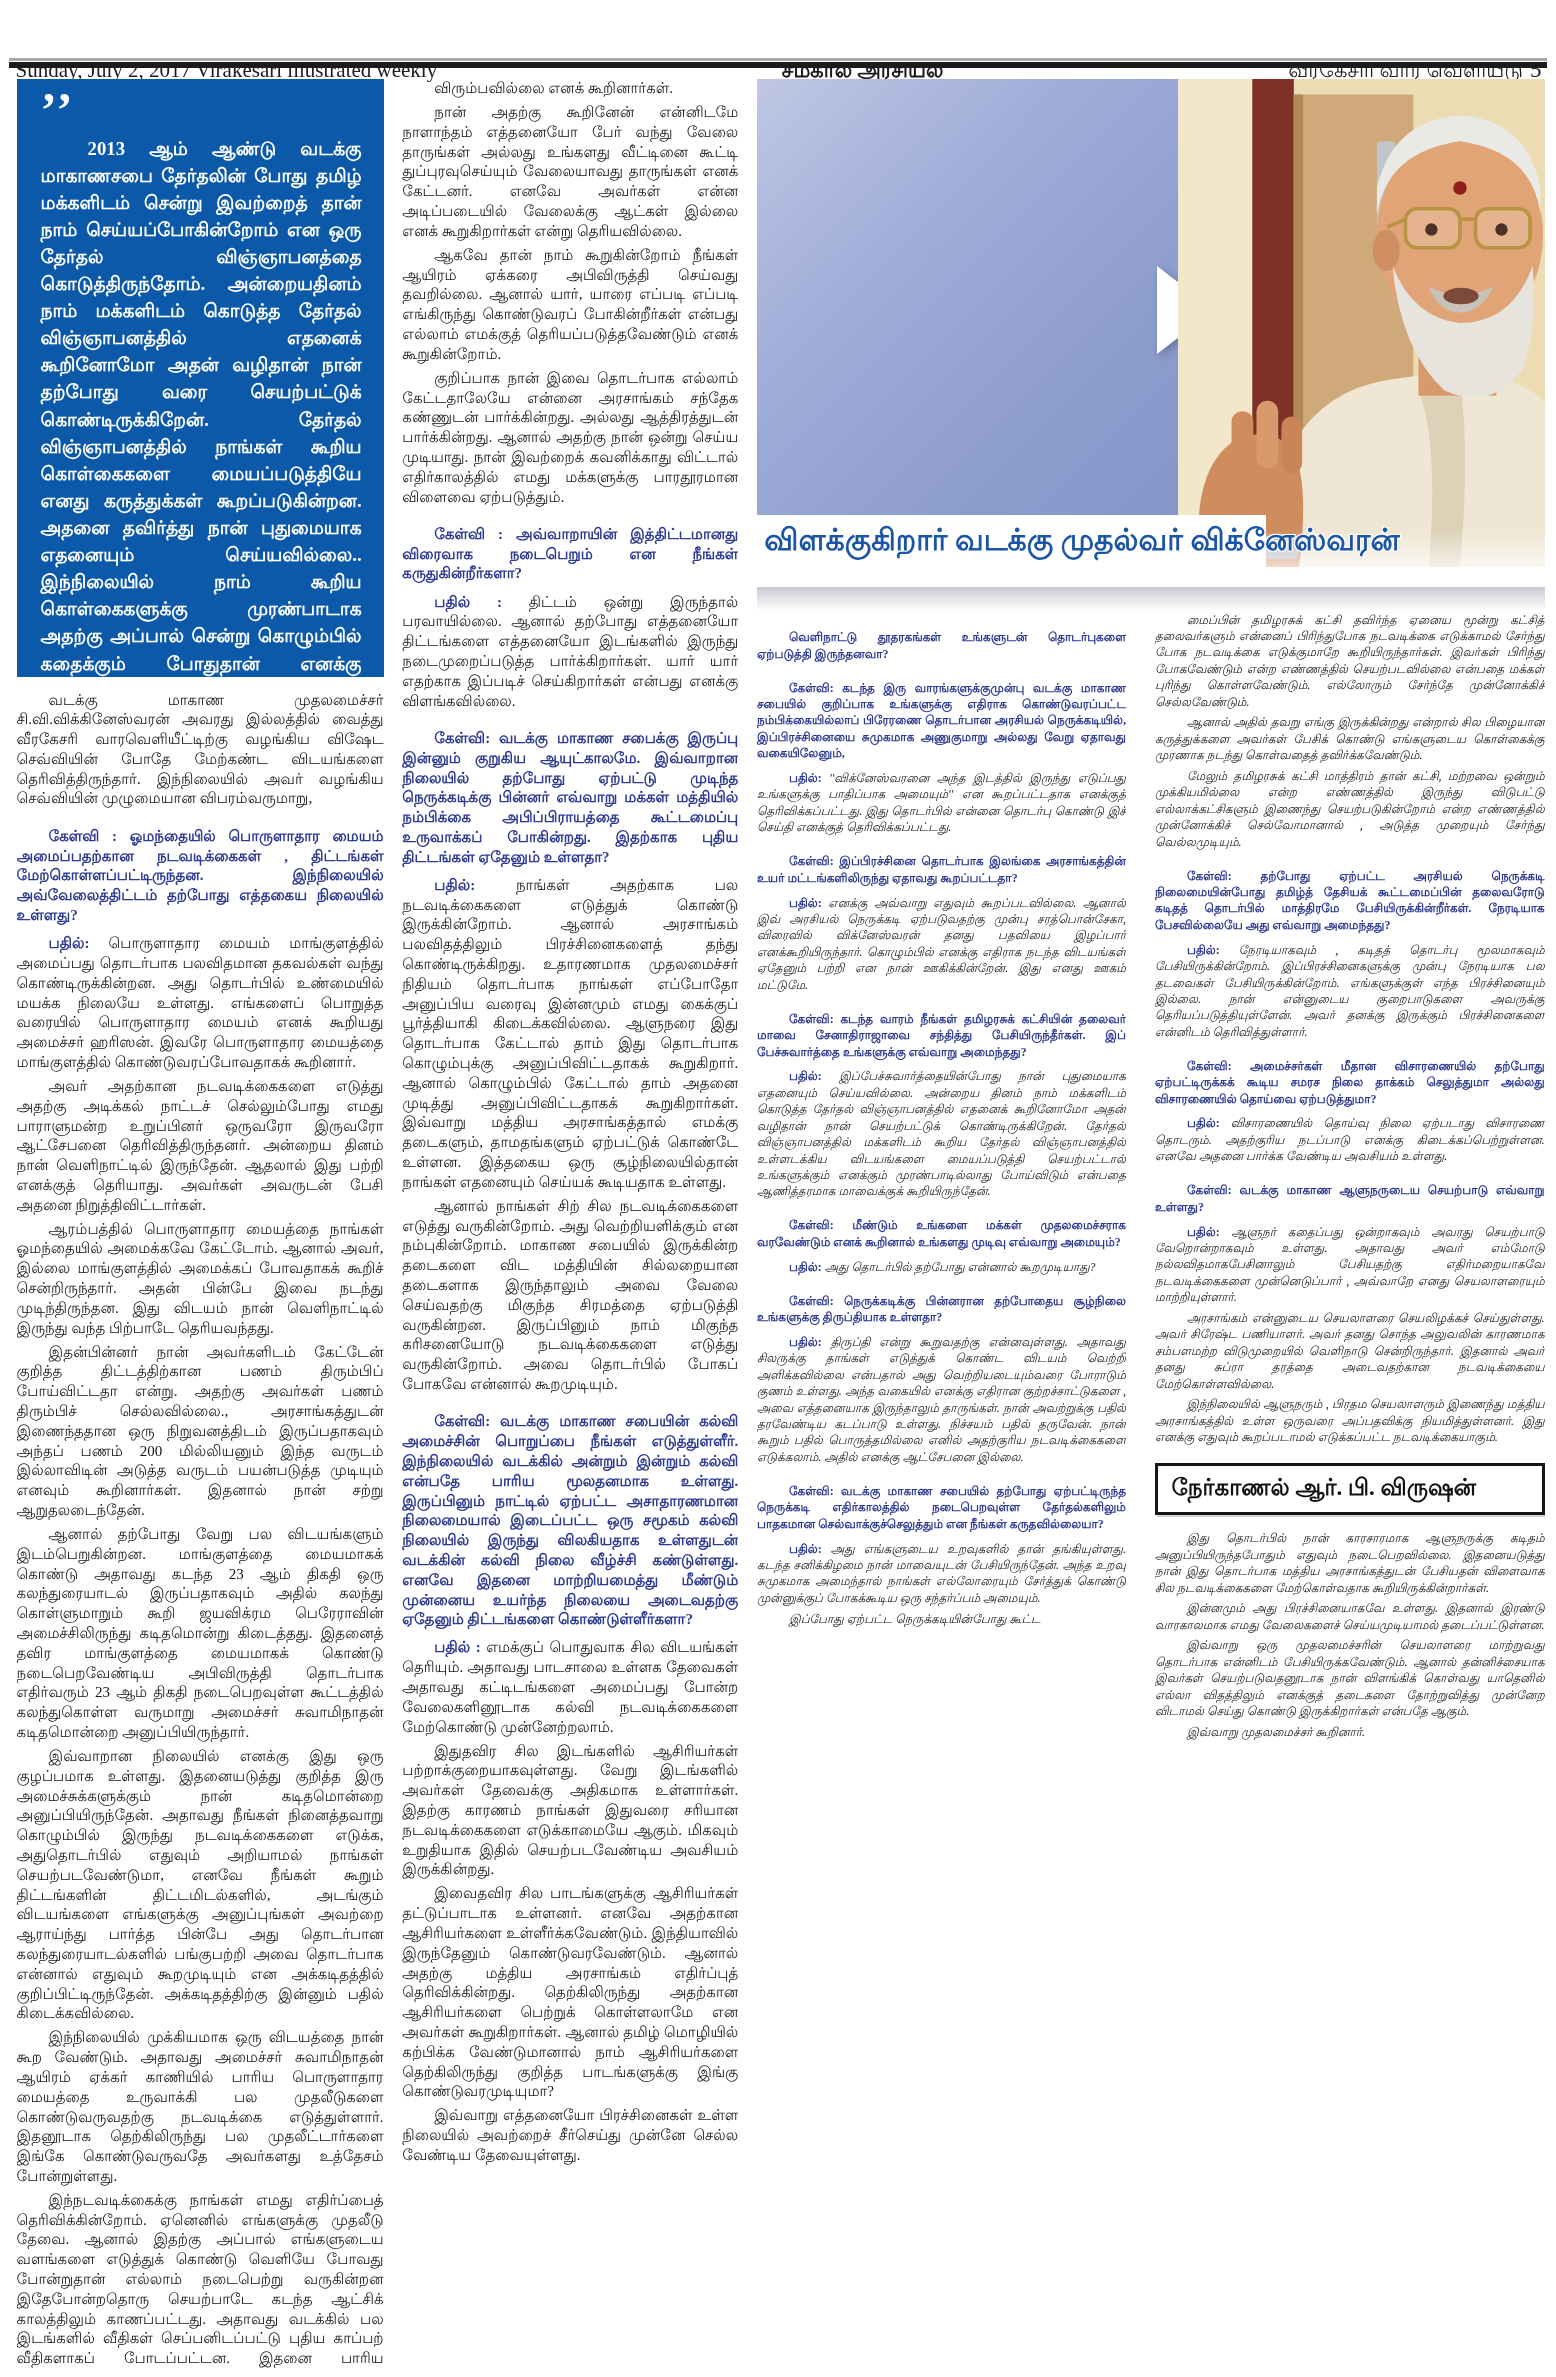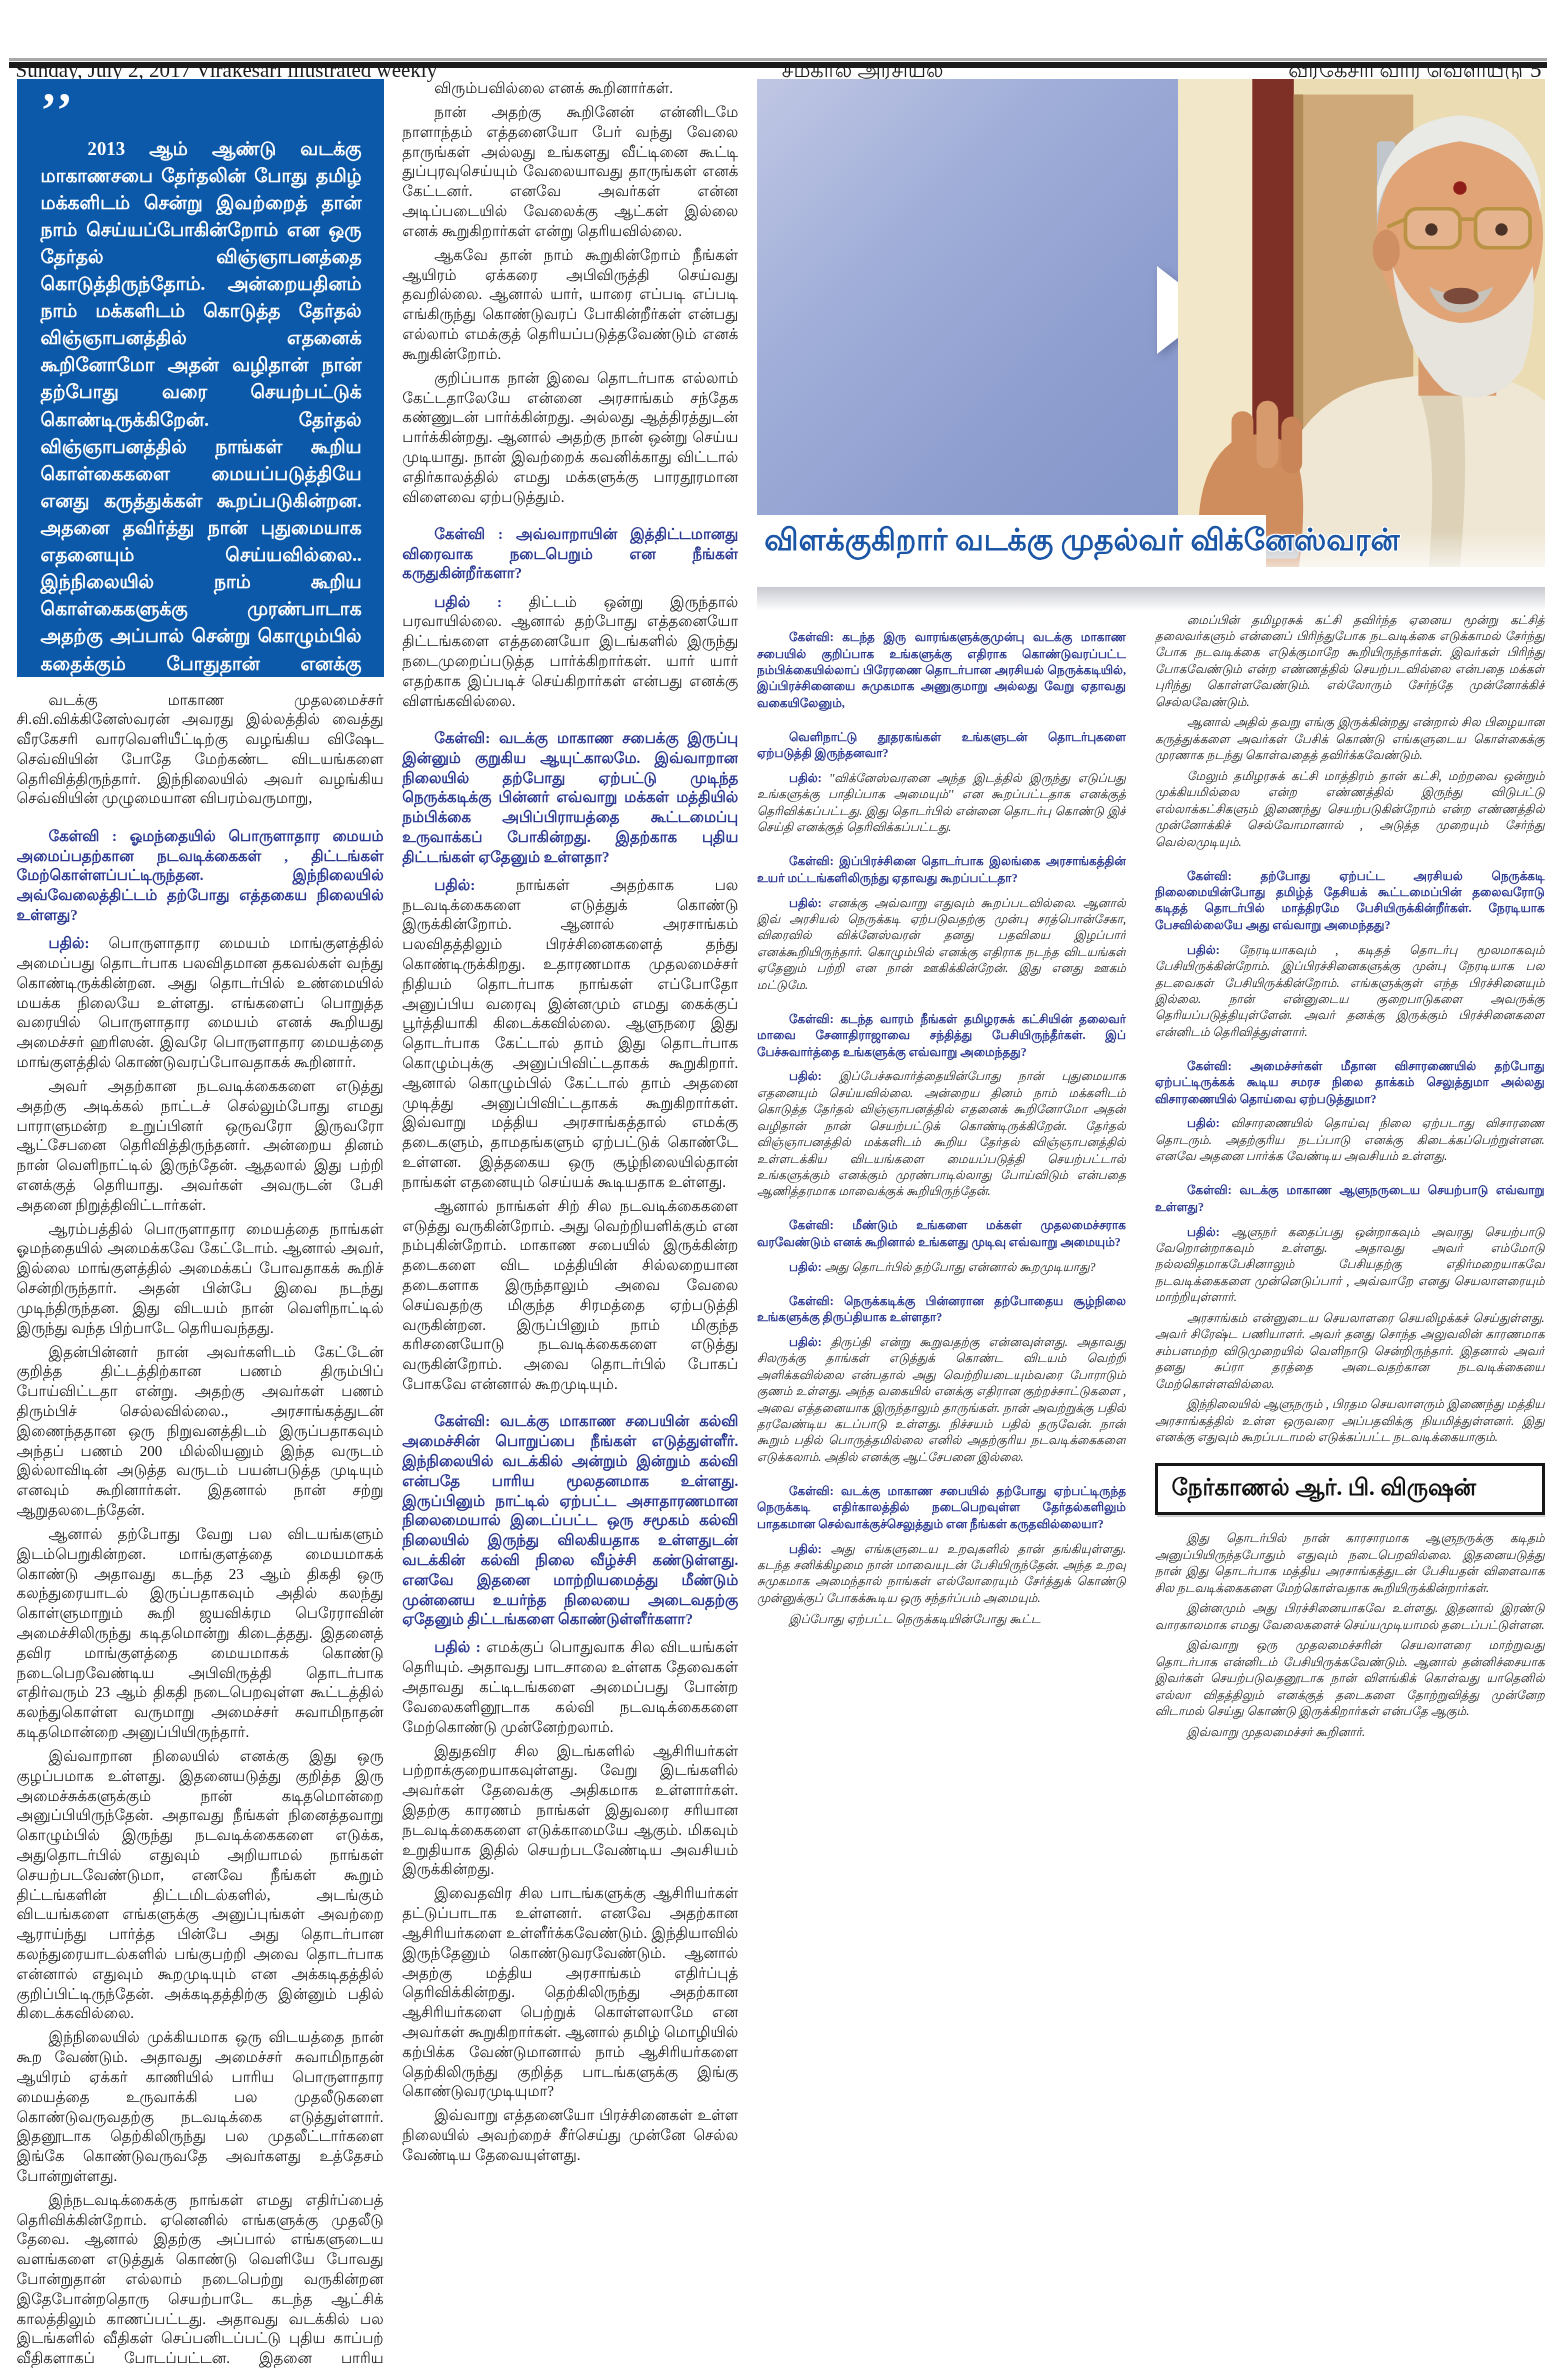--- a/index.html
+++ b/index.html
@@ -1,21 +1,21 @@
 <!DOCTYPE html>
 <html style="font-size:8.3px"><head>
 <meta charset="utf-8">
 <style>
   html,body{margin:0;padding:0;background:#ffffff;}
   .page{position:relative;width:1556px;height:2377px;background:#ffffff;overflow:hidden;
         font-family:"Liberation Serif", serif;color:#141414;}
   
   .masthead{position:absolute;top:22px;left:15.6px;right:14.5px;display:flex;
             justify-content:space-between;align-items:baseline;font-size:21px;color:#1c1c1c;}
-  .masthead .mid{font-weight:normal;margin-top:36px;}
+  .masthead .mid{font-weight:bold;margin-top:36px;}
   .masthead .right-wrap{display:flex;align-items:baseline;gap:7px;}
   .page-num{font-size:23px;}
   .header-rule{position:absolute;top:58px;left:9.3px;right:9.3px;height:10.4px;
                background:linear-gradient(to bottom,#a9a9a9 0 2.6px,#ffffff 2.6px 4.2px,#1b1b1b 4.2px 10.4px);}
   
   .content{position:absolute;top:79px;left:16.6px;right:11.4px;bottom:9.3px;display:flex;gap:18.7px;}
   .col{overflow:hidden;}
   .col1{width:367px;}
   .col2{width:336px;}
   .rightzone{flex:1;position:relative;}
@@ -158,22 +158,22 @@
             <rect x="70" y="880" width="180" height="44" rx="10" fill="#b9bdc4"></rect>
           </svg>
         </div>
         <div class="photo-fade"></div>
         <div class="byline">விளக்குகிறார் வடக்கு முதல்வர் விக்னேஸ்வரன்</div>
         <div class="shadow-band"></div>
       </div>
 
       <div class="textcols">
         <div class="col col3" id="col3-flow">
+            <p class="para q">வெளிநாட்டு தூதரகங்கள் உங்களுடன் தொடர்புகளை ஏற்படுத்தி இருந்தனவா?</p>
             <p class="para q">கேள்வி: கடந்த இரு வாரங்களுக்குமுன்பு வடக்கு மாகாண சபையில் குறிப்பாக உங்களுக்கு எதிராக கொண்டுவரப்பட்ட நம்பிக்கையில்லாப் பிரேரணை தொடர்பான அரசியல் நெருக்கடியில், இப்பிரச்சினையை சுமுகமாக அணுகுமாறு அல்லது வேறு ஏதாவது வகையிலேனும்,</p>
-            <p class="para q">வெளிநாட்டு தூதரகங்கள் உங்களுடன் தொடர்புகளை ஏற்படுத்தி இருந்தனவா?</p>
             <p class="para a"><span class="label">பதில்: </span>''விக்னேஸ்வரனை அந்த இடத்தில் இருந்து எடுப்பது உங்களுக்கு பாதிப்பாக அமையும்'' என கூறப்பட்டதாக எனக்குத் தெரிவிக்கப்பட்டது. இது தொடர்பில் என்னை தொடர்பு கொண்டு இச் செய்தி எனக்குத் தெரிவிக்கப்பட்டது.</p>
             <p class="para q">கேள்வி: இப்பிரச்சினை தொடர்பாக இலங்கை அரசாங்கத்தின் உயர் மட்டங்களிலிருந்து ஏதாவது கூறப்பட்டதா?</p>
             <p class="para a"><span class="label">பதில்: </span>எனக்கு அவ்வாறு எதுவும் கூறப்படவில்லை. ஆனால் இவ் அரசியல் நெருக்கடி ஏற்படுவதற்கு முன்பு சரத்பொன்சேகா, விரைவில் விக்னேஸ்வரன் தனது பதவியை இழப்பார் எனக்கூறியிருந்தார். கொழும்பில் எனக்கு எதிராக நடந்த விடயங்கள் ஏதேனும் பற்றி என நான் ஊகிக்கின்றேன். இது எனது ஊகம் மட்டுமே.</p>
             <p class="para q">கேள்வி: கடந்த வாரம் நீங்கள் தமிழரசுக் கட்சியின் தலைவர் மாவை சேனாதிராஜாவை சந்தித்து பேசியிருந்தீர்கள். இப் பேச்சுவார்த்தை உங்களுக்கு எவ்வாறு அமைந்தது?</p>
             <p class="para a"><span class="label">பதில்: </span>இப்பேச்சுவார்த்தையின்போது நான் புதுமையாக எதனையும் செய்யவில்லை. அன்றைய தினம் நாம் மக்களிடம் கொடுத்த தேர்தல் விஞ்ஞாபனத்தில் எதனைக் கூறினோமோ அதன் வழிதான் நான் செயற்பட்டுக் கொண்டிருக்கிறேன். தேர்தல் விஞ்ஞாபனத்தில் மக்களிடம் கூறிய தேர்தல் விஞ்ஞாபனத்தில் உள்ளடக்கிய விடயங்களை மையப்படுத்தி செயற்பட்டால் உங்களுக்கும் எனக்கும் முரண்பாடில்லாது போய்விடும் என்பதை ஆணித்தரமாக மாவைக்குக் கூறியிருந்தேன்.</p>
             <p class="para q">கேள்வி: மீண்டும் உங்களை மக்கள் முதலமைச்சராக வரவேண்டும் எனக் கூறினால் உங்களது முடிவு எவ்வாறு அமையும்?</p>
             <p class="para a"><span class="label">பதில்: </span>அது தொடர்பில் தற்போது என்னால் கூறமுடியாது?</p>
             <p class="para q">கேள்வி: நெருக்கடிக்கு பின்னரான தற்போதைய சூழ்நிலை உங்களுக்கு திருப்தியாக உள்ளதா?</p>
             <p class="para a"><span class="label">பதில்: </span>திருப்தி என்று கூறுவதற்கு என்னவுள்ளது. அதாவது சிலருக்கு தாங்கள் எடுத்துக் கொண்ட விடயம் வெற்றி அளிக்கவில்லை என்பதால் அது வெற்றியடையும்வரை போராடும் குணம் உள்ளது. அந்த வகையில் எனக்கு எதிரான குற்றச்சாட்டுகளை , அவை எத்தனையாக இருந்தாலும் தாருங்கள். நான் அவற்றுக்கு பதில் தரவேண்டிய கடப்பாடு உள்ளது. நிச்சயம் பதில் தருவேன். நான் கூறும் பதில் பொருத்தமில்லை எனில் அதற்குரிய நடவடிக்கைகளை எடுக்கலாம். அதில் எனக்கு ஆட்சேபனை இல்லை.</p>
             <p class="para q">கேள்வி: வடக்கு மாகாண சபையில் தற்போது ஏற்பட்டிருந்த நெருக்கடி எதிர்காலத்தில் நடைபெறவுள்ள தேர்தல்களிலும் பாதகமான செல்வாக்குச்செலுத்தும் என நீங்கள் கருதவில்லையா?</p>

